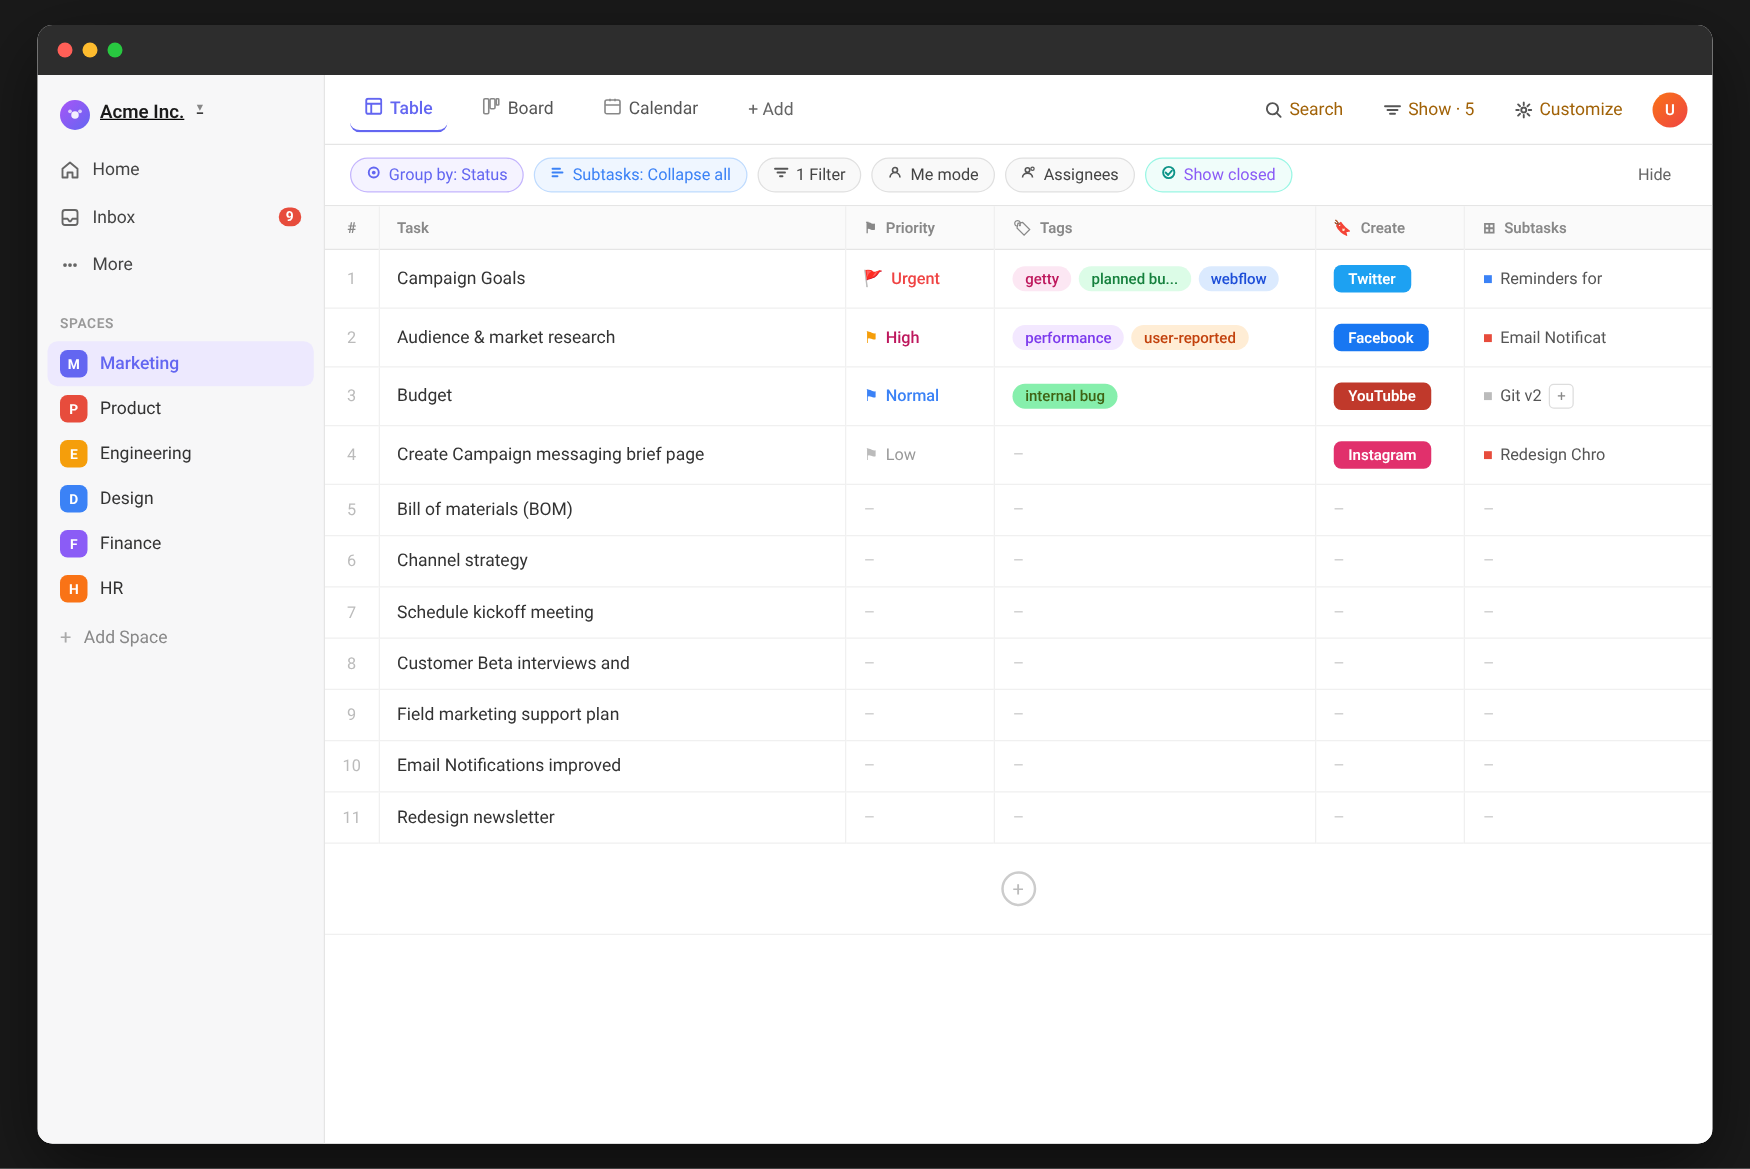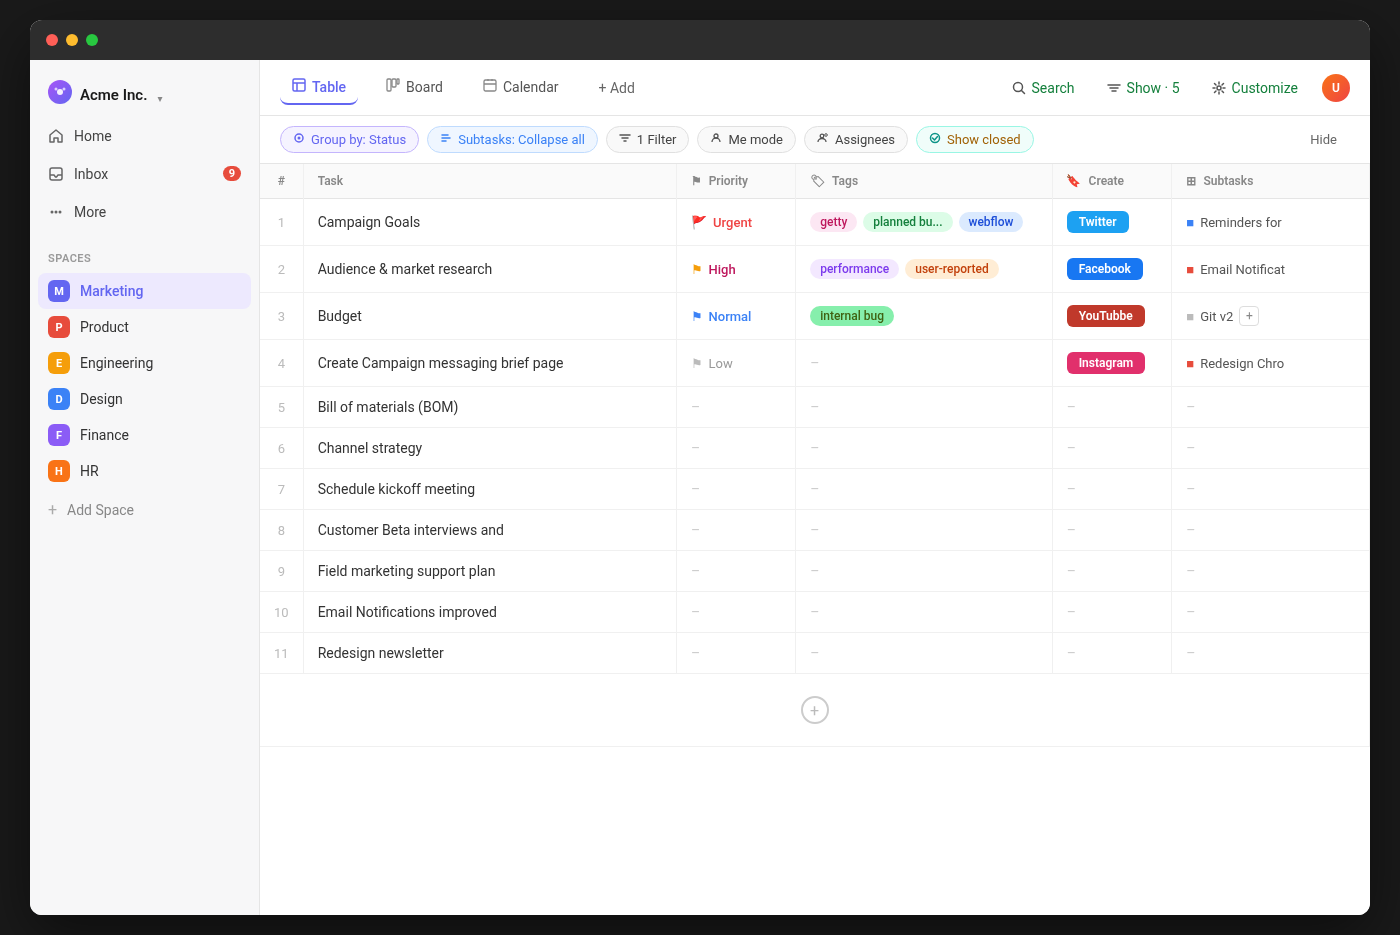--- a/index.html
+++ b/index.html
@@ -54,26 +54,27 @@
       width: 230px;
       background: #f7f7f8;
       border-right: 1px solid #e5e5e5;
       display: flex;
       flex-direction: column;
       padding: 12px 8px;
       flex-shrink: 0;
     }
     .sidebar-brand {
       display: flex;
-      align-items: flex-end;
+      align-items: flex-start;
       gap: 8px;
       padding: 8px 10px;
       margin-bottom: 8px;
       border-radius: 8px;
       cursor: pointer;
+      text-decoration: underline;
     }
     .brand-icon {
       width: 24px;
       height: 24px;
       border-radius: 50%;
       background: linear-gradient(135deg, #a855f7, #6366f1);
       display: flex;
       align-items: center;
       justify-content: center;
     }
@@ -209,21 +210,21 @@
     .toolbar-right {
       display: flex;
       align-items: center;
       gap: 16px;
     }
     .toolbar-action {
       display: flex;
       align-items: center;
       gap: 6px;
       font-size: 14px;
-      color: #15803d;
+      color: #a16207;
       cursor: pointer;
       padding: 6px 8px;
       border-radius: 6px;
     }
     .user-avatar {
       width: 28px;
       height: 28px;
       border-radius: 50%;
       background: linear-gradient(135deg, #f97316, #ef4444);
       display: flex;
@@ -250,21 +251,21 @@
       padding: 5px 12px;
       border-radius: 20px;
       border: 1px solid #e0e0e0;
       background: #f9f9f9;
       font-size: 13px;
       color: #444;
       cursor: pointer;
     }
     .filter-chip.purple { border-color: #c4b5fd; background: #f5f3ff; color: #6366f1; }
     .filter-chip.blue { border-color: #bfdbfe; background: #eff6ff; color: #3b82f6; }
-    .filter-chip.teal { border-color: #99f6e4; background: #f0fdfa; color: #a16207; text-align: center; }
+    .filter-chip.teal { border-color: #99f6e4; background: #f0fdfa; color: #8b5cf6; text-align: center; }
     .hide-btn {
       margin-left: auto;
       display: flex;
       align-items: center;
       gap: 6px;
       padding: 5px 12px;
       border-radius: 6px;
       font-size: 13px;
       color: #666;
       cursor: pointer;

